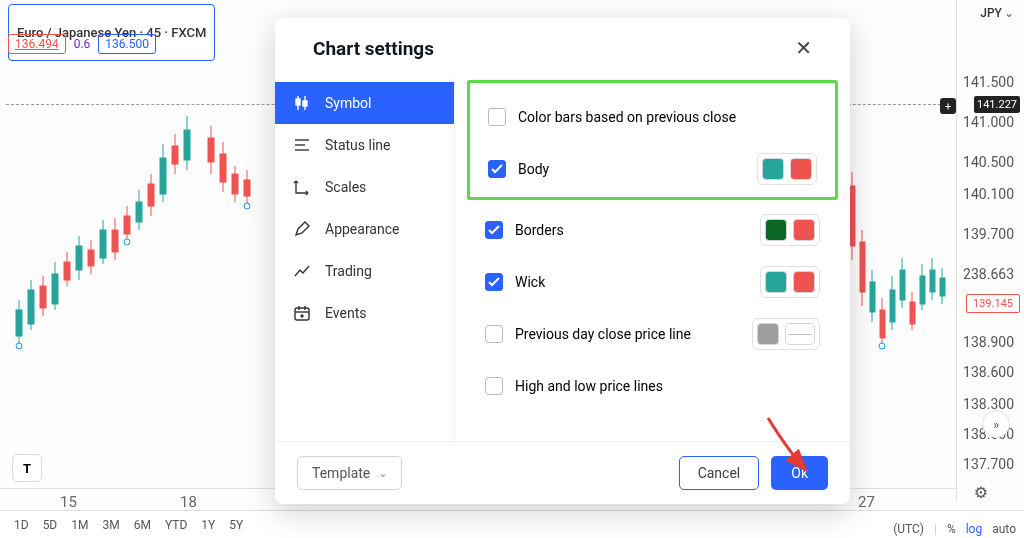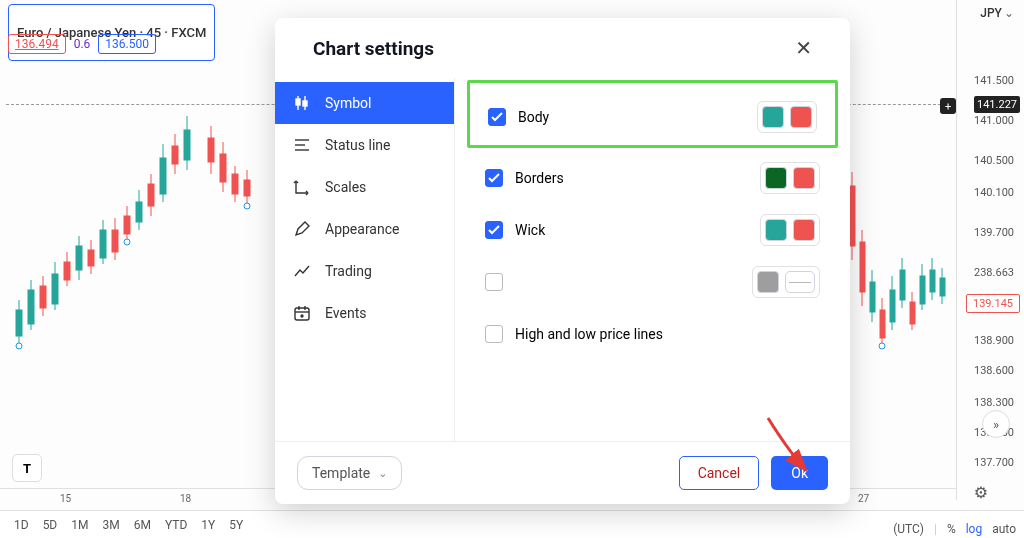--- a/index.html
+++ b/index.html
@@ -6,28 +6,28 @@
     body { width: 1024px; height: 538px; background: #fafafa; position: relative; overflow: hidden; }
     .chart-bg { position: absolute; inset: 0; background: #fdfdfd; }
     .symbol-bar { position: absolute; top: 4px; left: 8px; display: flex; align-items: center; gap: 8px; font-size: 13px; color: #555; }
     .symbol-main { border: 1px solid #2962ff; border-radius: 4px; padding: 20px 8px; background: #fff; color: #333; font-weight: 500; }
     .symbol-sub-red { border: 1px solid #ef5350; border-radius: 3px; padding: 2px 6px; color: #ef5350; font-size: 12px; text-decoration: underline; }
     .symbol-sub-blue { border: 1px solid #2962ff; border-radius: 3px; padding: 2px 6px; color: #2962ff; font-size: 12px; }
     .symbol-spread { font-size: 12px; color: #6d28d9; }
     .yaxis { position: absolute; right: 0; top: 0; width: 68px; height: 500px; background: #fdfdfd; border-left: 1px solid #e0e0e0; }
     .jpy-label { position: absolute; top: 6px; right: 10px; font-size: 12px; color: #333; font-weight: 500; }
     .jpy-label::after { content: "⌄"; margin-left: 2px; color: #666; }
-    .ytick { position: absolute; right: 10px; font-size: 11px; color: #555; text-align: right; }
+    .ytick { position: absolute; right: 10px; font-size: 14px; color: #555; text-align: right; }
     .yhl { position: absolute; right: 4px; background: #222; color: #fff; font-size: 11px; padding: 2px 3px; border-radius: 2px; }
     .yhl-red { position: absolute; right: 4px; border: 1px solid #ef5350; background:#fff; color: #ef5350; font-size: 11px; padding: 2px 6px; border-radius: 2px; }
     .dashed-line { position: absolute; left: 6px; right: 68px; border-top: 1px dashed #999; }
     .svg-chart { position: absolute; left: 6px; top: 30px; }
     .svg-chart2 { position: absolute; right: 68px; top: 30px; }
     .time-axis { position: absolute; bottom: 28px; left: 0; right: 68px; height: 22px; border-top: 1px solid #e0e0e0; }
-    .xtick { position: absolute; top: 4px; font-size: 10px; color: #666; }
+    .xtick { position: absolute; top: 4px; font-size: 15px; color: #666; }
     .interval-bar { position: absolute; bottom: 0; left: 0; right: 0; height: 28px; border-top: 1px solid #e0e0e0; background: #fff; display: flex; align-items: center; gap: 2px; padding-left: 8px; font-size: 12px; }
     .ib-item { padding: 4px 6px; color: #555; cursor: pointer; border-radius: 3px; }
     .right-tools { position: absolute; right: 8px; bottom: 2px; display: flex; gap: 10px; font-size: 12px; color: #555; align-items:center; }
     .right-tools .log { color: #2962ff; }
     .tv-logo { position: absolute; bottom: 56px; left: 12px; width: 30px; height: 28px; background: #fff; border: 1px solid #ddd; border-radius: 5px; display:flex; align-items:center; justify-content:center; font-weight:700; font-size:13px; }
     .tv-logo span { color:#000; }
     .expand-btn { position: absolute; right: 14px; bottom: 100px; width: 28px; height: 28px; background: #fff; border: 1px solid #ddd; border-radius: 14px; display: flex; align-items: center; justify-content: center; font-size: 13px; color: #555; }
     .gear-btn { position: absolute; right: 36px; bottom: 36px; color: #555; font-size: 16px; }
     
     .modal { position: absolute; left: 275px; top: 18px; width: 575px; height: 486px; background: #fff; border-radius: 8px; box-shadow: 0 8px 30px rgba(0,0,0,0.18); display: flex; flex-direction: column; }
@@ -49,23 +49,23 @@
     .row-right { display: flex; align-items: center; gap: 8px; }
     .swatch { width: 28px; height: 28px; border-radius: 5px; border: 1px solid #d1d4dc; cursor: pointer; }
     .swatch-sm { width: 22px; height: 22px; border-radius: 4px; }
     .swatch-box { display:flex; gap:6px; border:1px solid #e0e0e0; border-radius:6px; padding:4px; }
     .swatch-line { width: 36px; height: 28px; border: 1px solid #d1d4dc; border-radius: 5px; display:flex; align-items:center; justify-content:center; }
     .swatch-line .ln { width: 22px; border-top: 1px solid #555; }
     .swatch-split { width: 28px; height: 28px; border: 1px solid #d1d4dc; border-radius: 5px; background: linear-gradient(to bottom right, #26a69a 0%, #26a69a 49%, #ef5350 51%, #ef5350 100%); }
     .highlight-box { border: 3px solid #5bd94a; padding: 8px 0 2px 0; margin: -6px -18px 4px -18px; border-radius: 2px; }
     .highlight-box .row { padding: 0 18px; }
     .modal-footer { border-top: 1px solid #eee; padding: 14px 22px; display: flex; justify-content: space-between; align-items: center; }
-    .template-btn { border: 1px solid #d1d4dc; background: #fff; padding: 8px 14px; border-radius: 11px; font-size: 14px; color: #555; display: flex; align-items: center; gap: 8px; cursor: pointer; }
+    .template-btn { border: 1px solid #d1d4dc; background: #fff; padding: 8px 14px; border-radius: 5px; font-size: 14px; color: #555; display: flex; align-items: center; gap: 8px; cursor: pointer; }
     .footer-right { display: flex; gap: 12px; }
-    .btn-cancel { border: 1px solid #2962ff; background: #fff; color: #b91c1c; padding: 8px 18px; border-radius: 5px; font-size: 14px; cursor: pointer; }
+    .btn-cancel { border: 1px solid #2962ff; background: #fff; color: #404040; padding: 8px 18px; border-radius: 5px; font-size: 14px; cursor: pointer; }
     .btn-ok { background: #2962ff; color: #fff; border: none; padding: 8px 20px; border-radius: 5px; font-size: 14px; cursor: pointer; }
     
     .arrow-ann { position: absolute; left: 760px; top: 410px; pointer-events: none; }
     .plus-badge { position:absolute; top:98px; right:68px; width:16px; height:16px; background:#222; border-radius:3px; display:flex; align-items:center; justify-content:center; color:#fff; font-size:11px; }
   </style>
 </head>
 <body>
 
 <div class="chart-bg"></div>
 
@@ -269,20 +269,26 @@
             </svg>
           </span>
           <span>Events</span>
         </div>
       </div>
     <div class="modal-content">
 
       <div class="highlight-box">
         <div class="row">
           <div class="row-left">
+            <div class="chk"></div>
+            <span>Color bars based on previous close</span>
+          </div>
+        </div>
+        <div class="row">
+          <div class="row-left">
             <div class="chk checked">
                 <svg width="12" height="10" viewBox="0 0 12 10">
                   <path d="M1 5 L4 8 L11 1" stroke="#fff" stroke-width="2" fill="none"></path>
                 </svg>
               </div>
             <span>Body</span>
           </div>
           <div class="row-right">
             <div class="swatch-box">
             <div class="swatch swatch-sm" style="background:#26a69a"></div>
@@ -323,20 +329,21 @@
           <div class="swatch swatch-sm" style="background:#26a69a"></div>
           <div class="swatch swatch-sm" style="background:#ef5350"></div>
           </div>
         </div>
       </div>
 
 
       <div class="row">
         <div class="row-left">
           <div class="chk"></div>
+          <span>Previous day close price line</span>
         </div>
         <div class="row-right">
           <div class="swatch-box">
           <div class="swatch swatch-sm" style="background:#9e9e9e"></div>
           <div class="swatch-line" style="width:30px;height:22px">
                 <div class="ln" style="border-color:#bbb;"></div>
               </div>
           </div>
         </div>
       </div>

